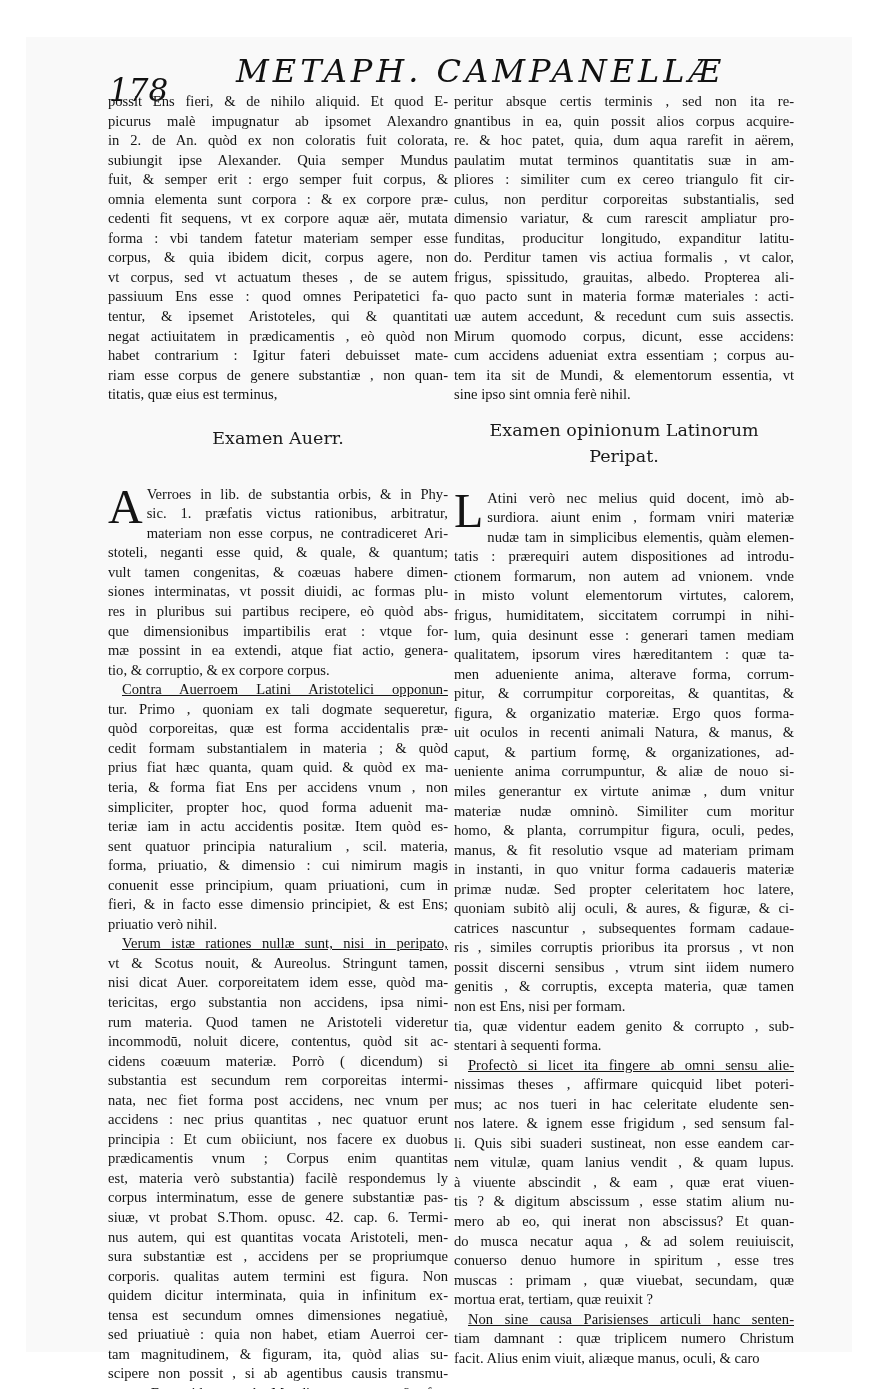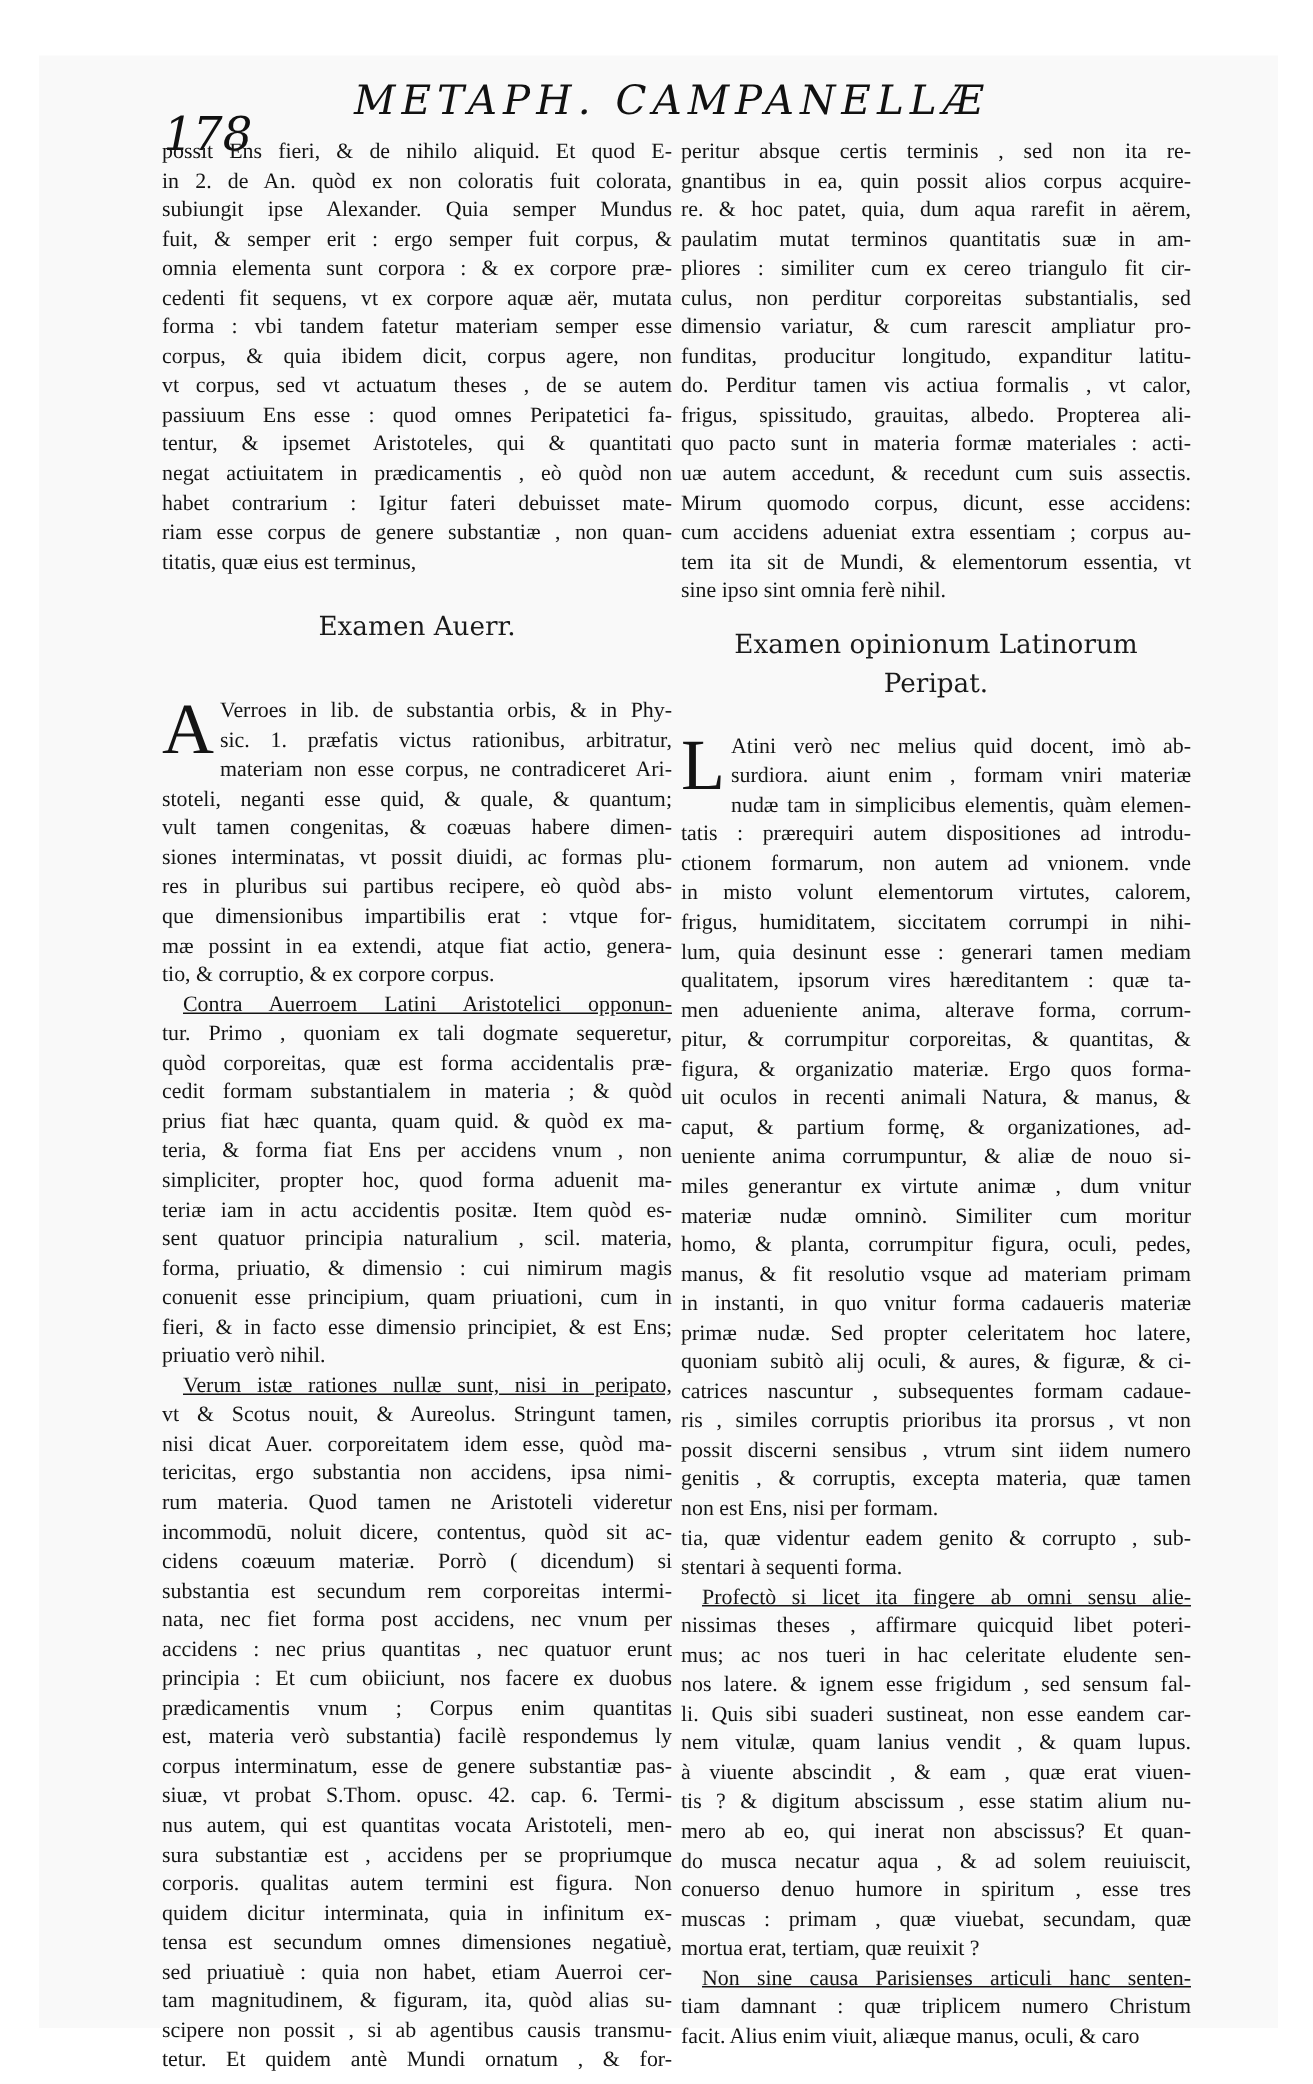--- a/index.html
+++ b/index.html
@@ -6,21 +6,21 @@
     body { width: 875px; height: 1389px; position: relative; overflow: hidden; }
     .page {
       position: absolute; left: 26px; top: 37px; width: 826px; height: 1315px;
       background: #f9f9f9;
     }
     .header {
       position: absolute; left: 108px; top: 52px; width: 660px; height: 40px;
       font-family: "DejaVu Serif", serif; font-style: italic; color: #111;
     }
     .page-number { position: absolute; left: 1px; top: 0; font-size: 31px; margin-top: 20px; }
-    .running-title { position: absolute; left: 128px; top: 0; font-size: 27px; letter-spacing: 4px; white-space: nowrap; text-align: center; }
+    .running-title { position: absolute; left: 128px; top: 0; font-size: 32px; letter-spacing: 4px; white-space: nowrap; text-align: center; }
     .col {
       position: absolute; top: 92px; width: 340px;
       font-family: "Liberation Serif", serif; font-size: 14.6px; line-height: 19.55px;
       color: #141414; text-align: justify;
     }
     .col-left { left: 108px; }
     .col-right { left: 454px; }
     .line { display: block; white-space: nowrap; text-align: justify; text-align-last: justify; height: 19.55px; overflow: visible; }
     .line.last { text-align-last: left; }
     .section-title {
@@ -40,20 +40,21 @@
 <div class="page"></div>
 
 <div class="header">
   <span class="page-number">178</span>
   <span class="running-title">METAPH. CAMPANELLÆ</span>
 </div>
 
 <div class="col col-left">
   <div id="left-cont">
       <span class="line">possit Ens fieri, &amp; de nihilo aliquid. Et quod E-</span>
+      <span class="line">picurus malè impugnatur ab ipsomet Alexandro</span>
       <span class="line">in 2. de An. quòd ex non coloratis fuit colorata,</span>
       <span class="line">subiungit ipse Alexander. Quia semper Mundus</span>
       <span class="line">fuit, &amp; semper erit : ergo semper fuit corpus, &amp;</span>
       <span class="line">omnia elementa sunt corpora : &amp; ex corpore præ-</span>
       <span class="line">cedenti fit sequens, vt ex corpore aquæ aër, mutata</span>
       <span class="line">forma : vbi tandem fatetur materiam semper esse</span>
       <span class="line">corpus, &amp; quia ibidem dicit, corpus agere, non</span>
       <span class="line">vt corpus, sed vt actuatum theses , de se autem</span>
       <span class="line">passiuum Ens esse : quod omnes Peripatetici fa-</span>
       <span class="line">tentur, &amp; ipsemet Aristoteles, qui &amp; quantitati</span>

